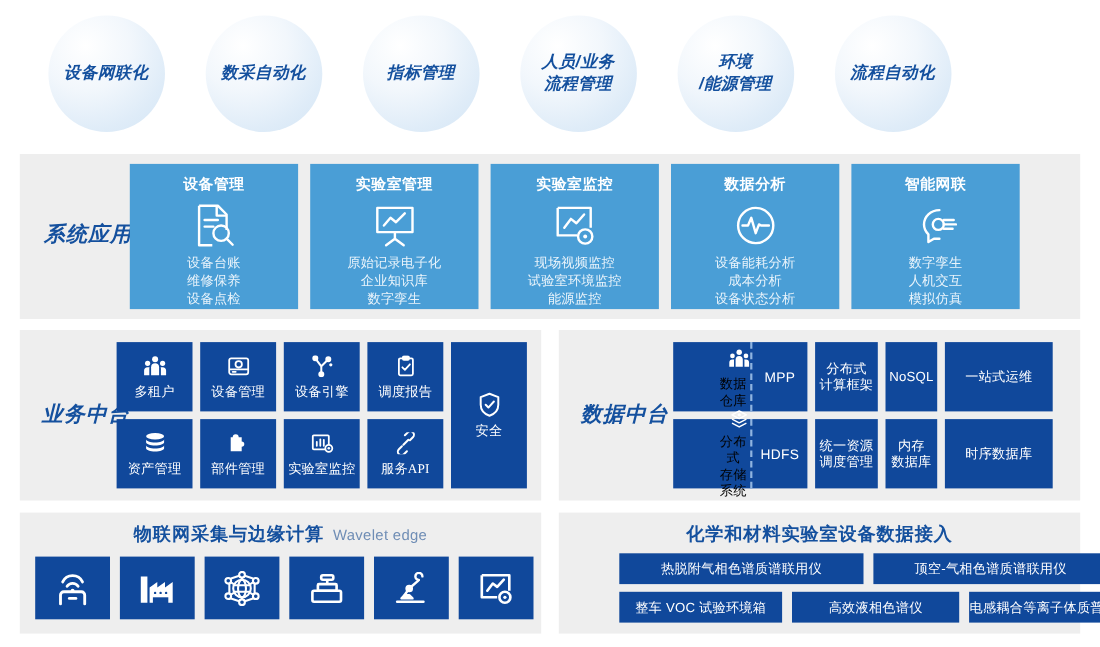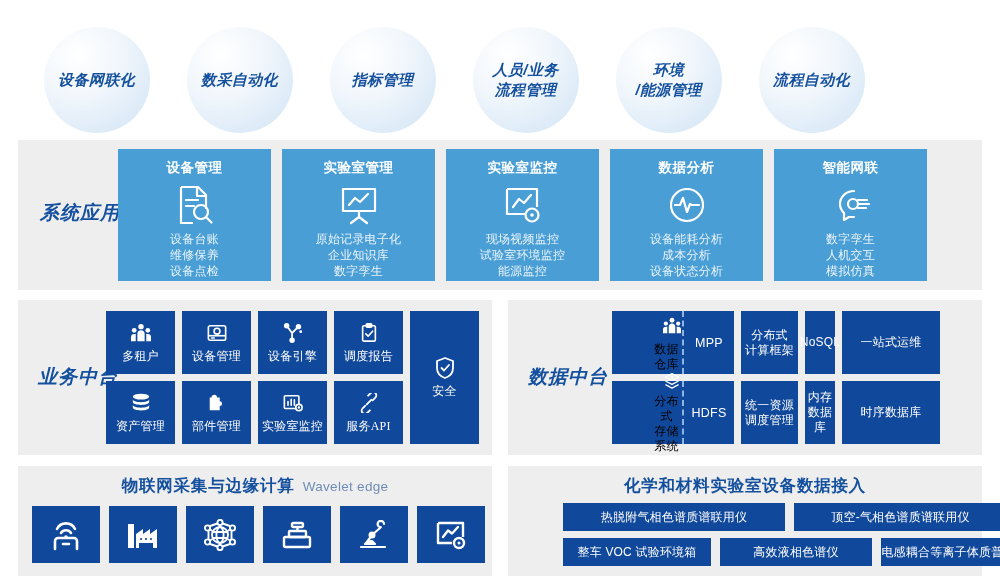--- a/index.html
+++ b/index.html
@@ -7,21 +7,21 @@
     width: 1000px; height: 588px;
     background: #ffffff;
     font-family: "Liberation Sans", "DejaVu Sans", sans-serif;
     overflow: hidden;
   }
   #root { position: relative; width: 1000px; height: 588px; }
 
   
   .circles-row {
     position: absolute; left: 0; top: 0; width: 908px; height: 133px;
-    display: flex; align-items: flex-end; justify-content: center;
+    display: flex; align-items: center; justify-content: center;
   }
   .circle {
     width: 106px; height: 106px; border-radius: 50%;
     margin: 0 18.5px;
     background: radial-gradient(circle at 32% 26%, #ffffff 0%, #f2f7fc 38%, #dfecf8 72%, #d3e5f5 100%);
     display: flex; align-items: center; justify-content: center;
     text-align: center;
   }
   .circle-label {
     color: #14509e;
@@ -97,21 +97,21 @@
     flex: 0 0 72px; display: flex; flex-direction: column;
     align-items: flex-end; justify-content: center;
     border-right: 2px dashed #8fb4e0;
     padding-left: 39px;
   }
   .data-split-right {
     flex: 1; display: flex; align-items: center; justify-content: center;
     font-size: 12.5px; color: #ffffff; letter-spacing: .3px;
   }
   .d-w1 { width: 57px; height: 63px; }
-  .d-w2 { width: 30px; height: 63px; }
+  .d-w2 { width: 47px; height: 63px; }
   .d-w3 { width: 98px; height: 63px; }
 
   
   #panel-iot { left: 18px; top: 466px; width: 474px; height: 110px; }
   #panel-lab { left: 508px; top: 466px; width: 474px; height: 110px; }
   .bottom-head {
     position: absolute; top: 9px; left: 0; width: 100%;
     display: flex; align-items: baseline; justify-content: center; gap: 8px;
   }
   .bottom-title {

